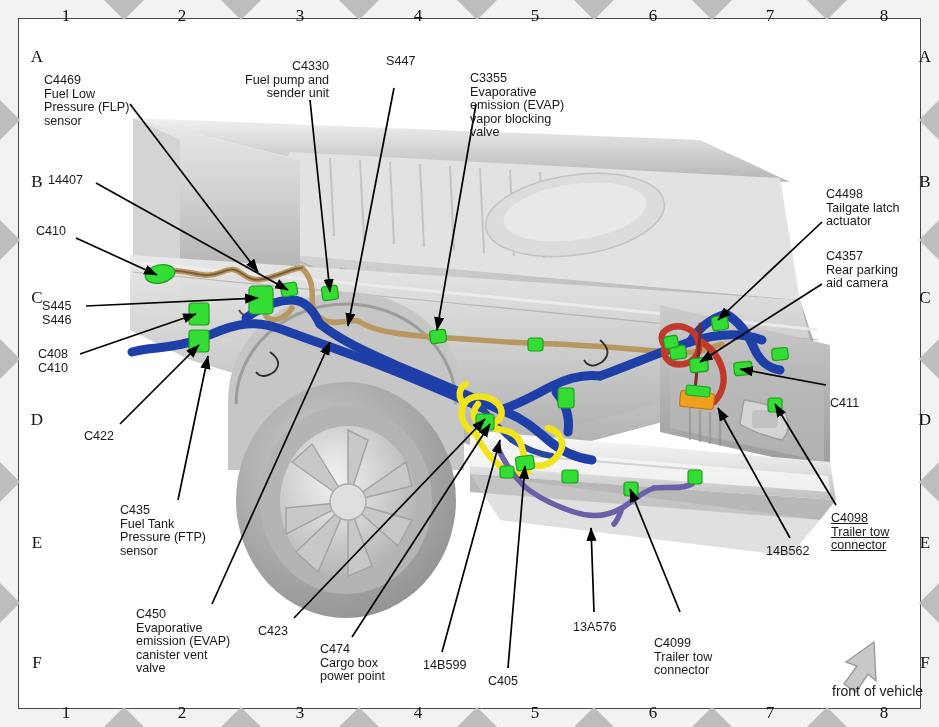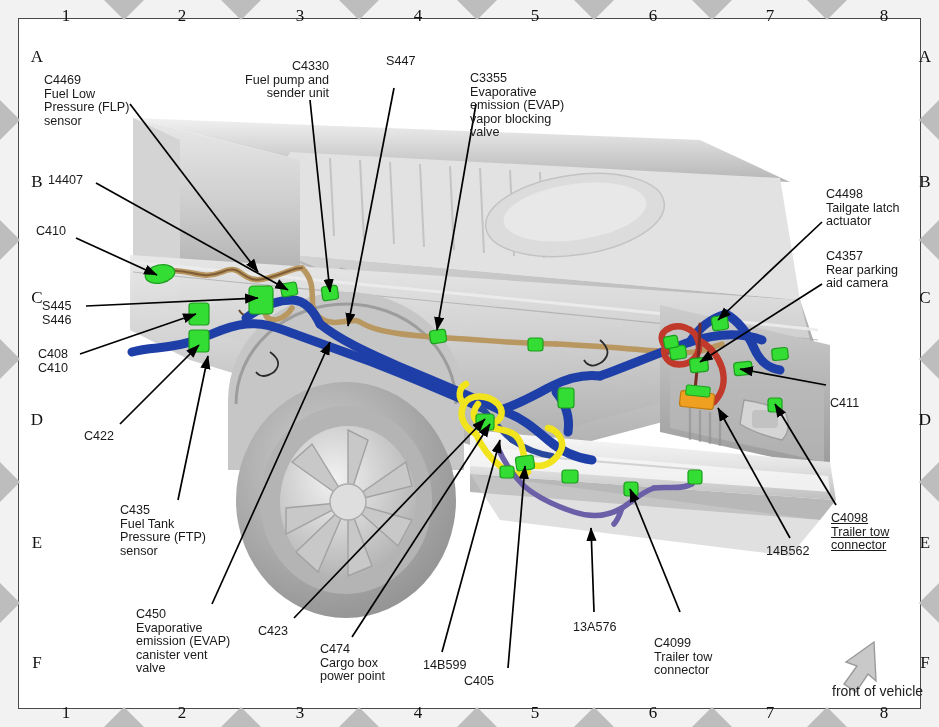--- a/index.html
+++ b/index.html
@@ -375,21 +375,21 @@
       <div class="lbl" style="left: 136px; top: 608px;">C450
 Evaporative
 emission (EVAP)
 canister vent
 valve</div>
       <div class="lbl" style="left: 258px; top: 625px;">C423</div>
       <div class="lbl" style="left: 320px; top: 643px;">C474
 Cargo box
 power point</div>
       <div class="lbl" style="left: 423px; top: 659px;">14B599</div>
-      <div class="lbl" style="left: 464px; top: 675px;">C405</div>
+      <div class="lbl" style="left: 488px; top: 675px;">C405</div>
       <div class="lbl" style="left: 573px; top: 621px;">13A576</div>
       <div class="lbl" style="left: 654px; top: 621px; margin-top: 16px;">C4099
 Trailer tow
 connector</div>
       <div class="lbl" style="left: 766px; top: 545px;">14B562</div>
       <div class="lbl" style="left: 831px; top: 512px; text-decoration: underline;">C4098
 Trailer tow
 connector</div>
     </div>
 

